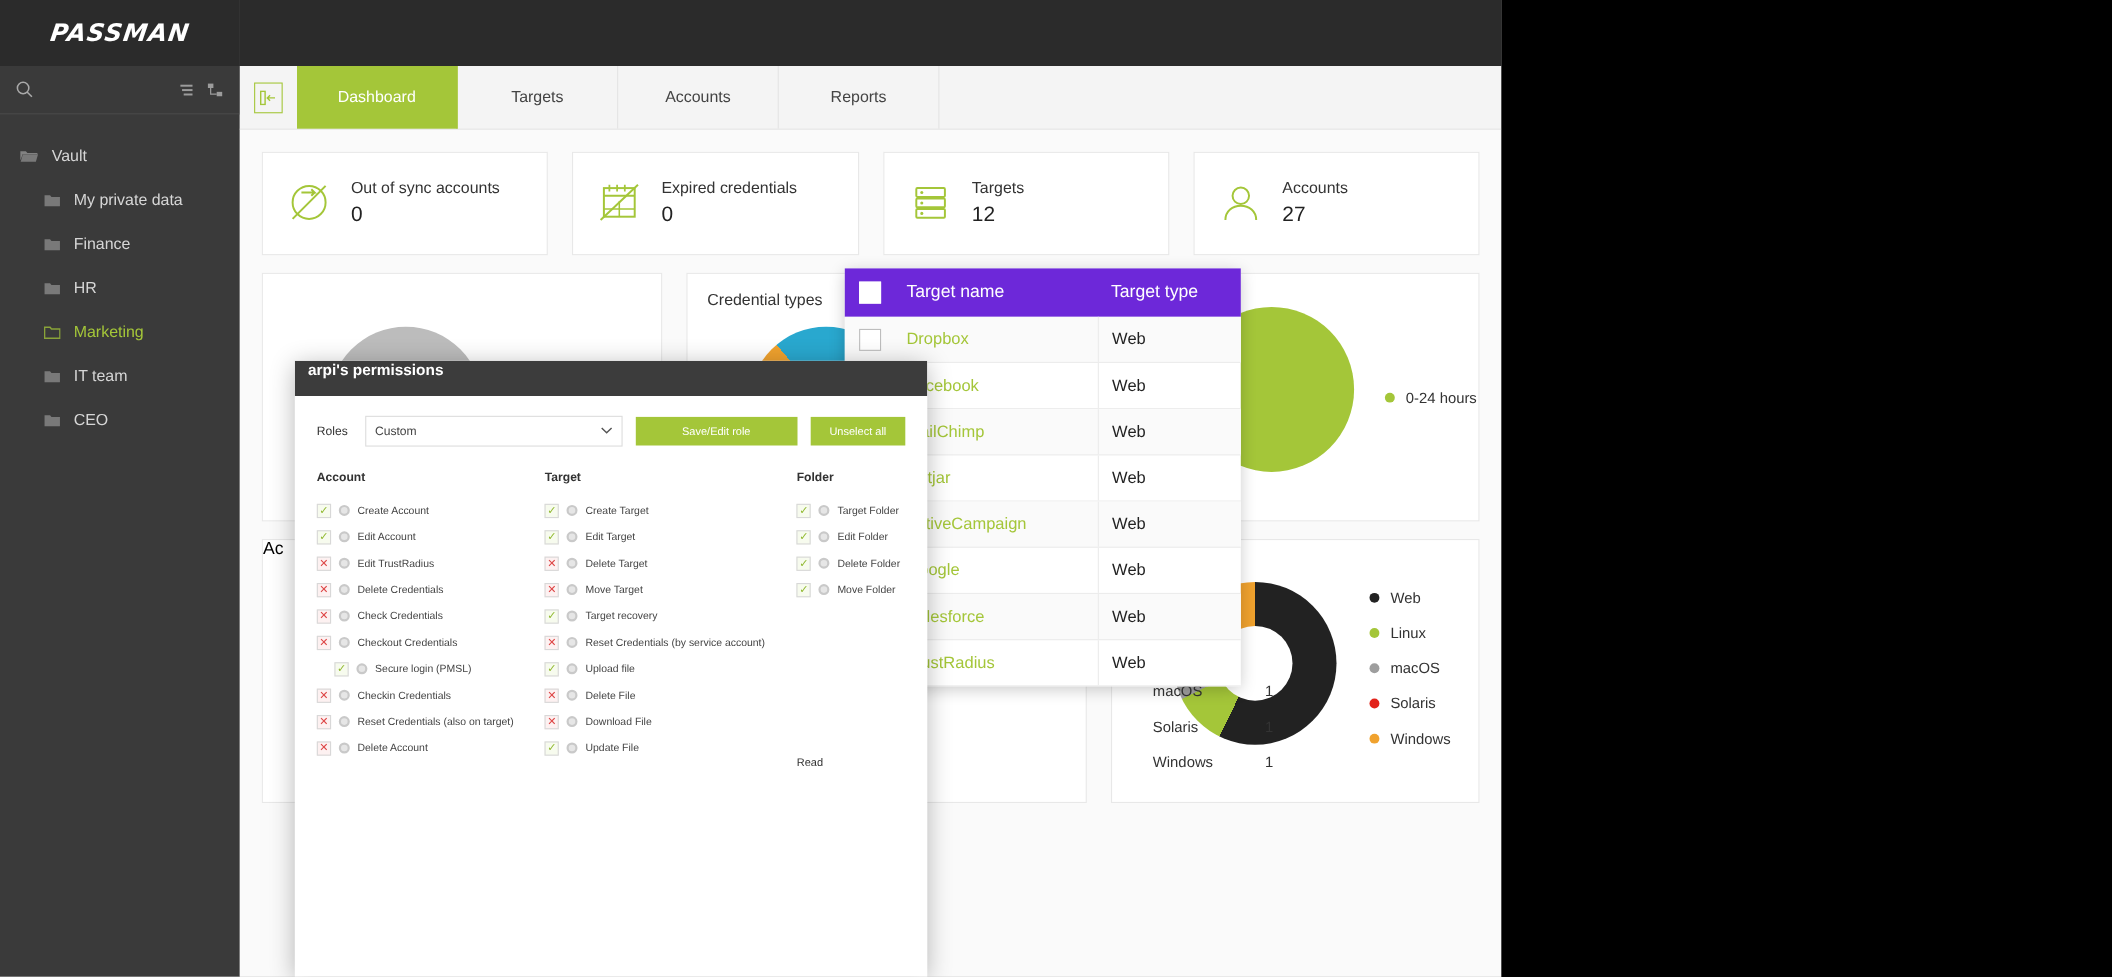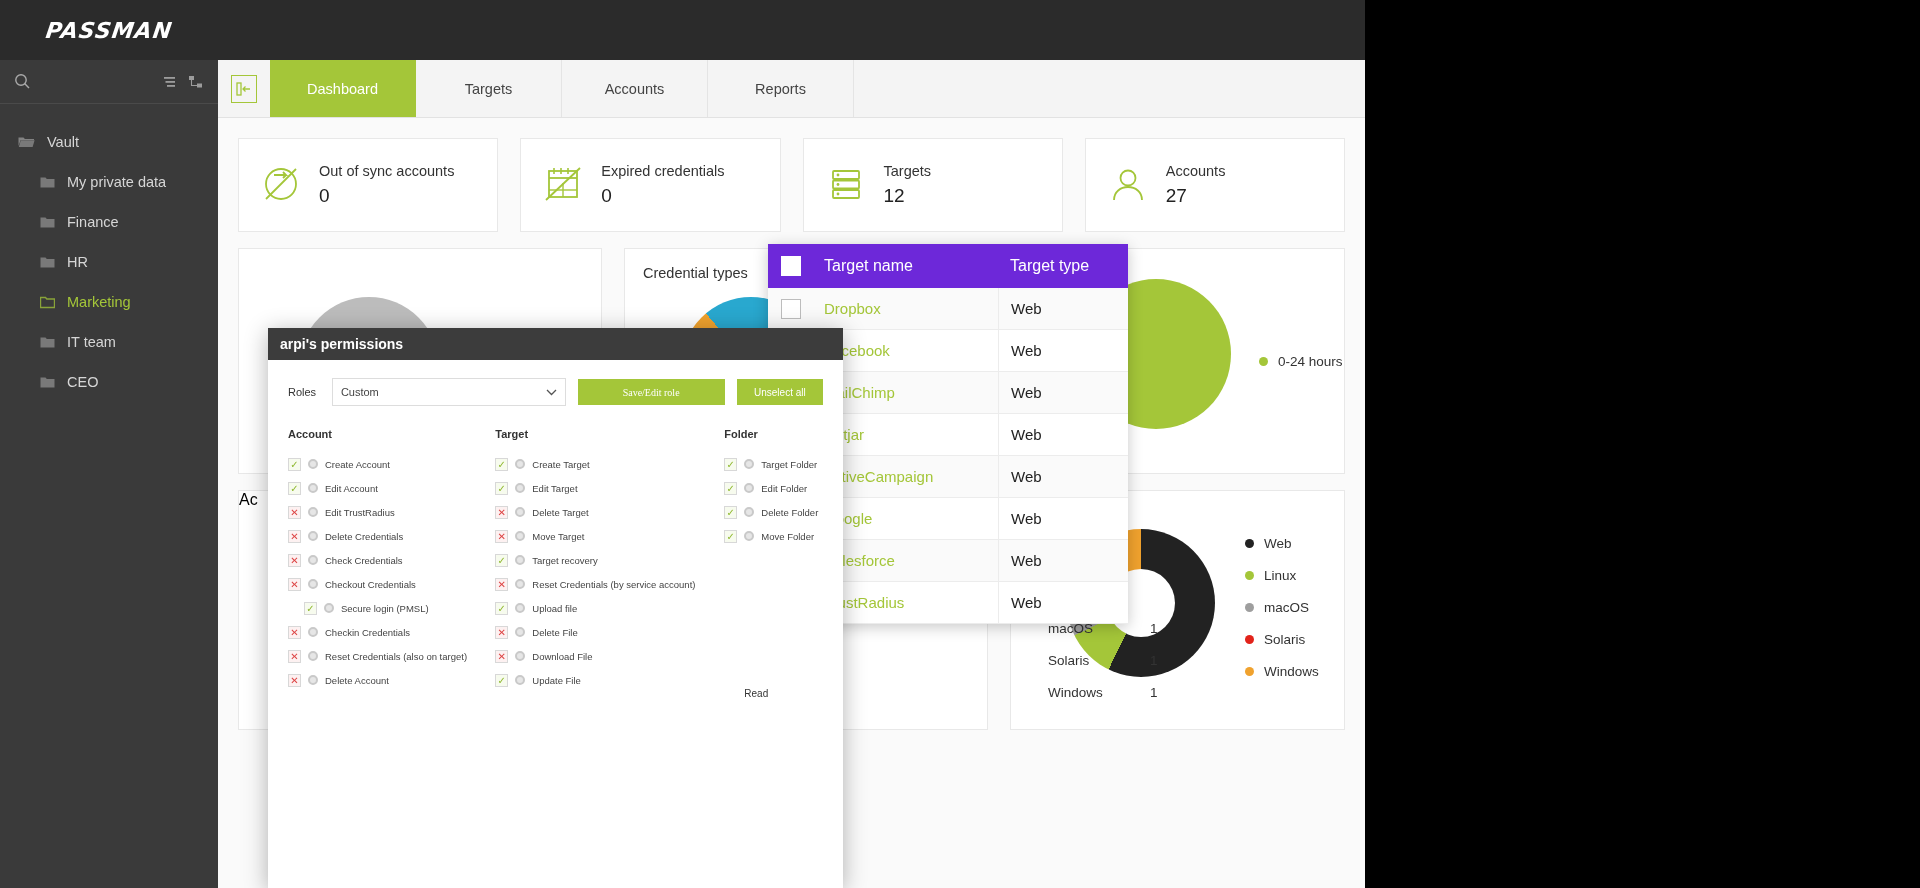--- a/index.html
+++ b/index.html
@@ -155,37 +155,37 @@
   
   .modal {
     position: absolute; left: 268px; top: 328px;
     width: 575px; height: 560px;
     background: #fff; z-index: 50;
     box-shadow: 0 4px 22px rgba(0,0,0,.3);
     overflow: hidden;
   }
   .modal-head {
     height: 32px; background: #3c3c3c; color: #fff;
-    display: flex; align-items: center; padding: 0 12px;
+    display: flex; align-items: flex-start; padding: 0 12px;
     font-size: 14px; font-weight: bold;
   }
   .modal-body { padding: 18px 20px 0 20px; }
   .rolerow { display: flex; align-items: center; gap: 12px; }
   .rolelabel { font-size: 11px; color: #333; width: 34px; }
   .roleselect {
     width: 248px; height: 28px; border: 1px solid #ddd; background: #fff;
     font-size: 11px; color: #444; padding: 0 8px;
     display: flex; align-items: center; justify-content: space-between;
   }
   .btn {
     height: 26px; background: #a4c639; color: #fff;
     font-size: 10px; display: flex; align-items: center; justify-content: center;
     cursor: pointer; border: none;
   }
-  .btn-save { width: 157px; font-family: Liberation Serif, serif; }
+  .btn-save { width: 157px; }
   .btn-unselect { width: 92px; }
   .cols { display: flex; margin-top: 22px; gap: 0; }
   .col { }
   .col1 { width: 210px; }
   .col2 { width: 232px; }
   .col3 { width: 100px; }
   .colhead { font-size: 11px; font-weight: bold; color: #333; margin-bottom: 12px; }
   .prow { display: flex; align-items: center; gap: 7px; height: 24px; font-size: 9.5px; color: #444; }
   .prow.indent { padding-left: 16px; }
   .pbox {
@@ -676,21 +676,21 @@
           <div class="prow">
               <span class="pbox yes">✓</span>
               <span class="rad"></span>
               <span>Delete Folder</span>
             </div>
           <div class="prow">
               <span class="pbox yes">✓</span>
               <span class="rad"></span>
               <span>Move Folder</span>
             </div>
-          <div class="readlbl" style="margin-top:140px;margin-left:20px;">Read</div>
+          <div class="readlbl" style="margin-top:140px;">Read</div>
         </div>
 
       </div>
     </div>
   </div>
 
 </div>
 
 <div class="avstrip">
   

